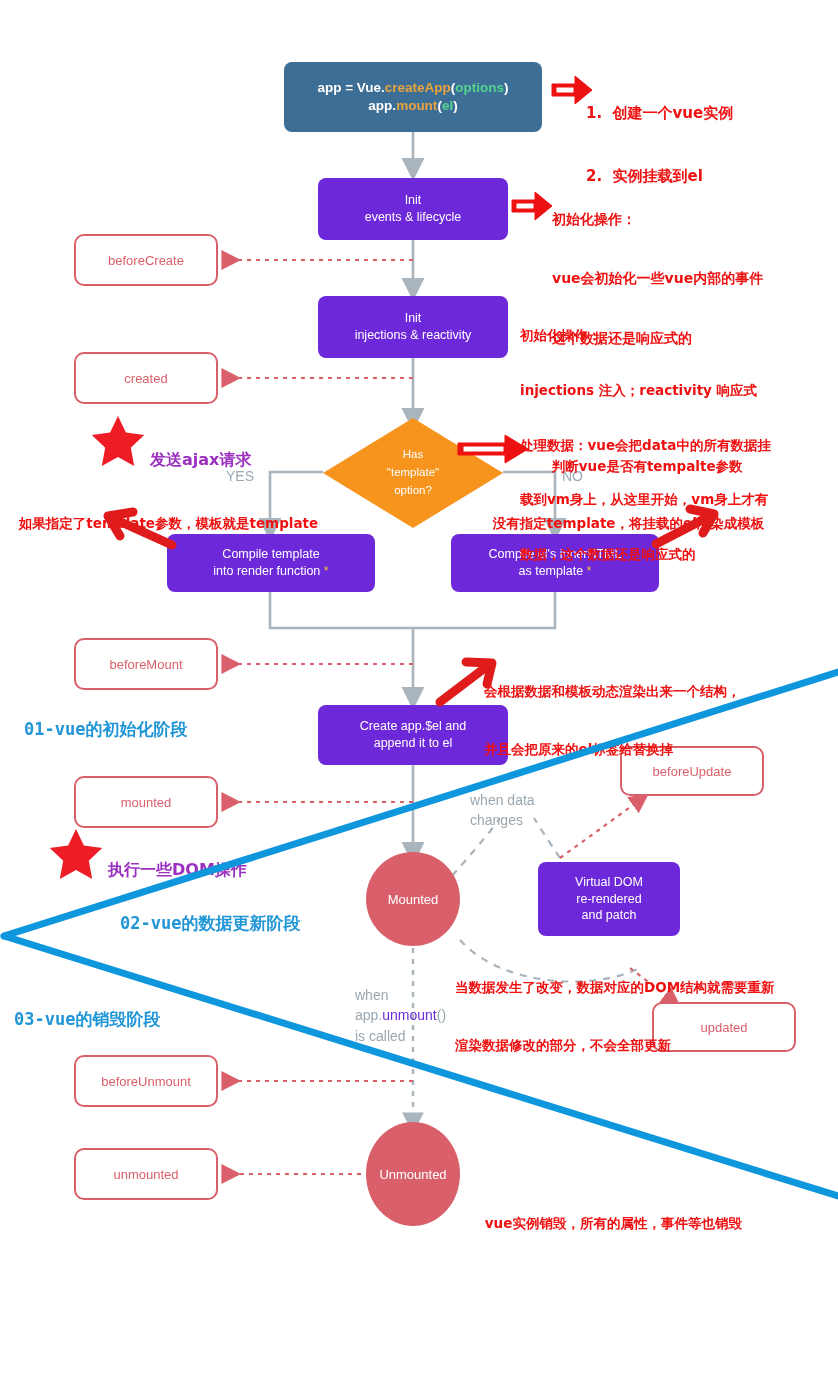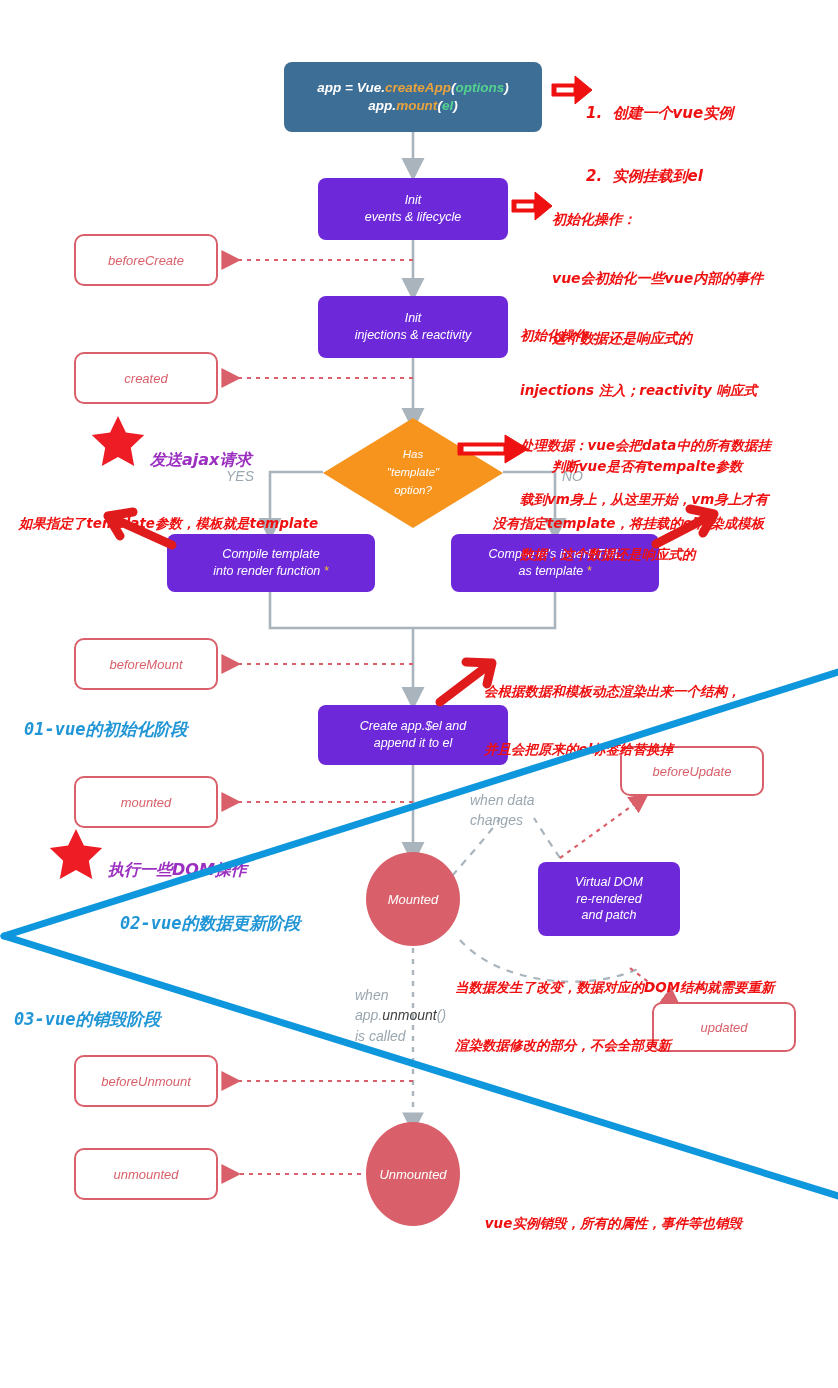--- a/index.html
+++ b/index.html
@@ -1,20 +1,20 @@
 <!DOCTYPE html>
 <html><head>
 <meta charset="utf-8">
 <style>
   html,body{margin:0;padding:0;background:#ffffff;}
   body{
     width:838px;height:1388px;position:relative;overflow:hidden;
     font-family:"Liberation Sans","DejaVu Sans",sans-serif;
   }
-  #stage{position:absolute;left:0;top:0;width:698px;height:1388px;font-style:italic;}
+  #stage{position:absolute;left:0;top:0;width:698px;height:1388px;}
   svg.layer{position:absolute;left:0;top:0;width:838px;height:1388px;pointer-events:none;}
 
   
   .node{position:absolute;box-sizing:border-box;display:flex;align-items:center;
         justify-content:center;text-align:center;line-height:1.35;}
 
   .node-blue{background:#3d6e96;color:#ffffff;border-radius:8px;font-size:13.5px;font-weight:bold;}
   .node-green{background:#6d28d9;color:#ffffff;border-radius:8px;font-size:12.5px;}
   .node-diamond-wrap{position:absolute;}
   .diamond{width:100%;height:100%;background:#f7941e;
@@ -24,21 +24,21 @@
 
   .hook{position:absolute;box-sizing:border-box;border:2px solid #d9606a;
         background:#ffffff;border-radius:10px;display:flex;align-items:center;
         justify-content:center;color:#d9606a;font-size:13px;}
 
   .circle{position:absolute;background:#d9606a;color:#fff;display:flex;
           align-items:center;justify-content:center;font-size:13px;}
 
   
   .glabel{position:absolute;color:#9aa7b0;font-size:14px;text-align:left;line-height:1.45;}
-  .glabel .accent{color:#404040;}
+  .glabel .accent{color:#6d28d9;}
 
   
   .ann{position:absolute;color:#ef1111;font-weight:bold;
        font-family:"DejaVu Sans",sans-serif;font-size:14px;line-height:1.42;white-space:pre;}
 
   
   .stage-label{position:absolute;color:#2196d6;font-weight:bold;font-size:17px;
                font-family:"DejaVu Sans Mono",monospace;white-space:nowrap;}
 
   

